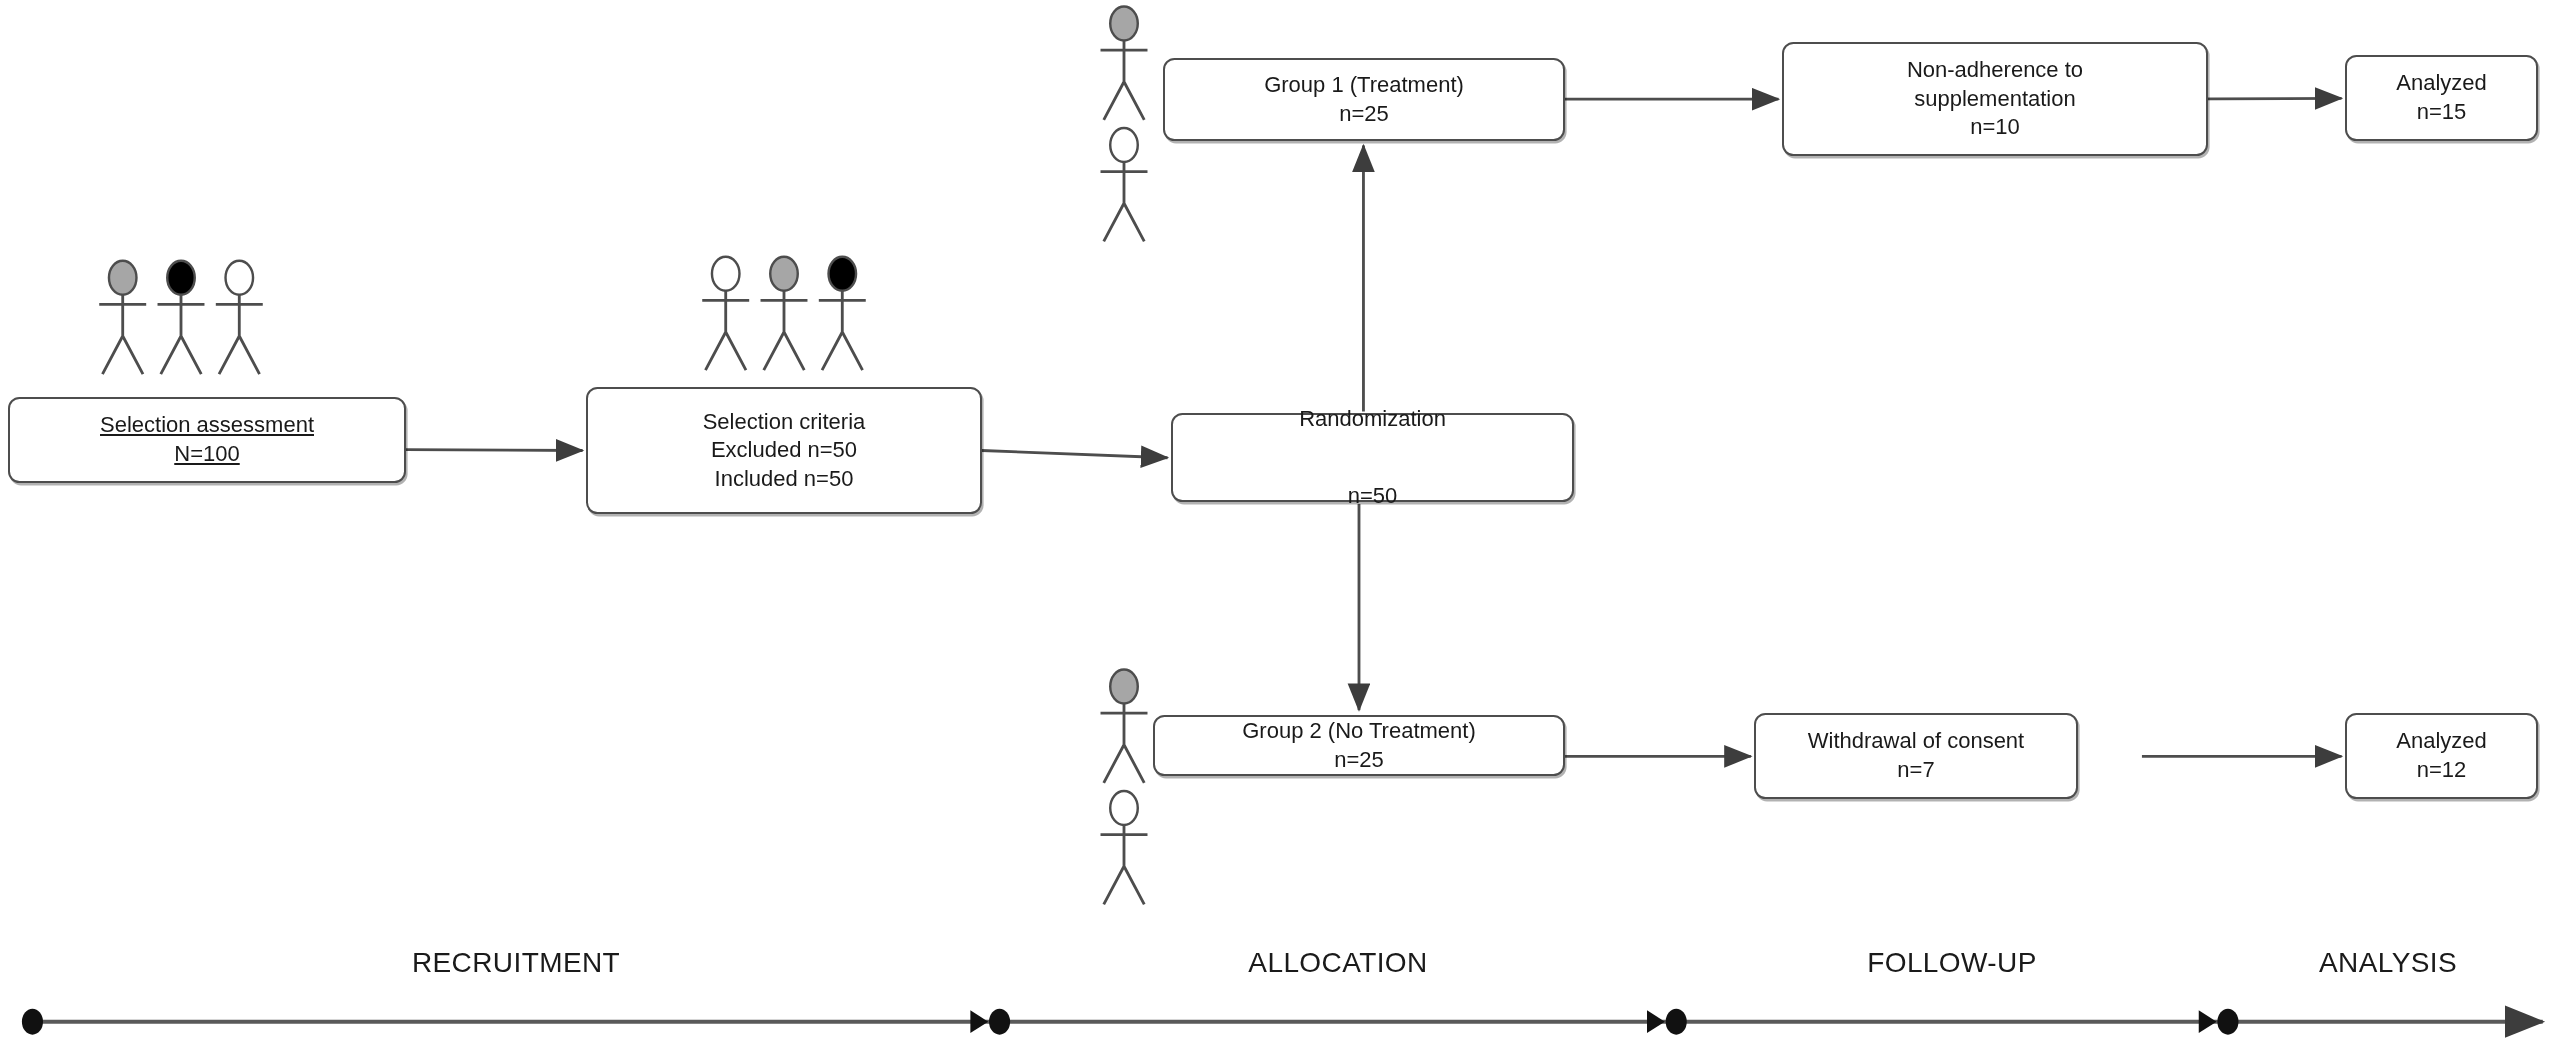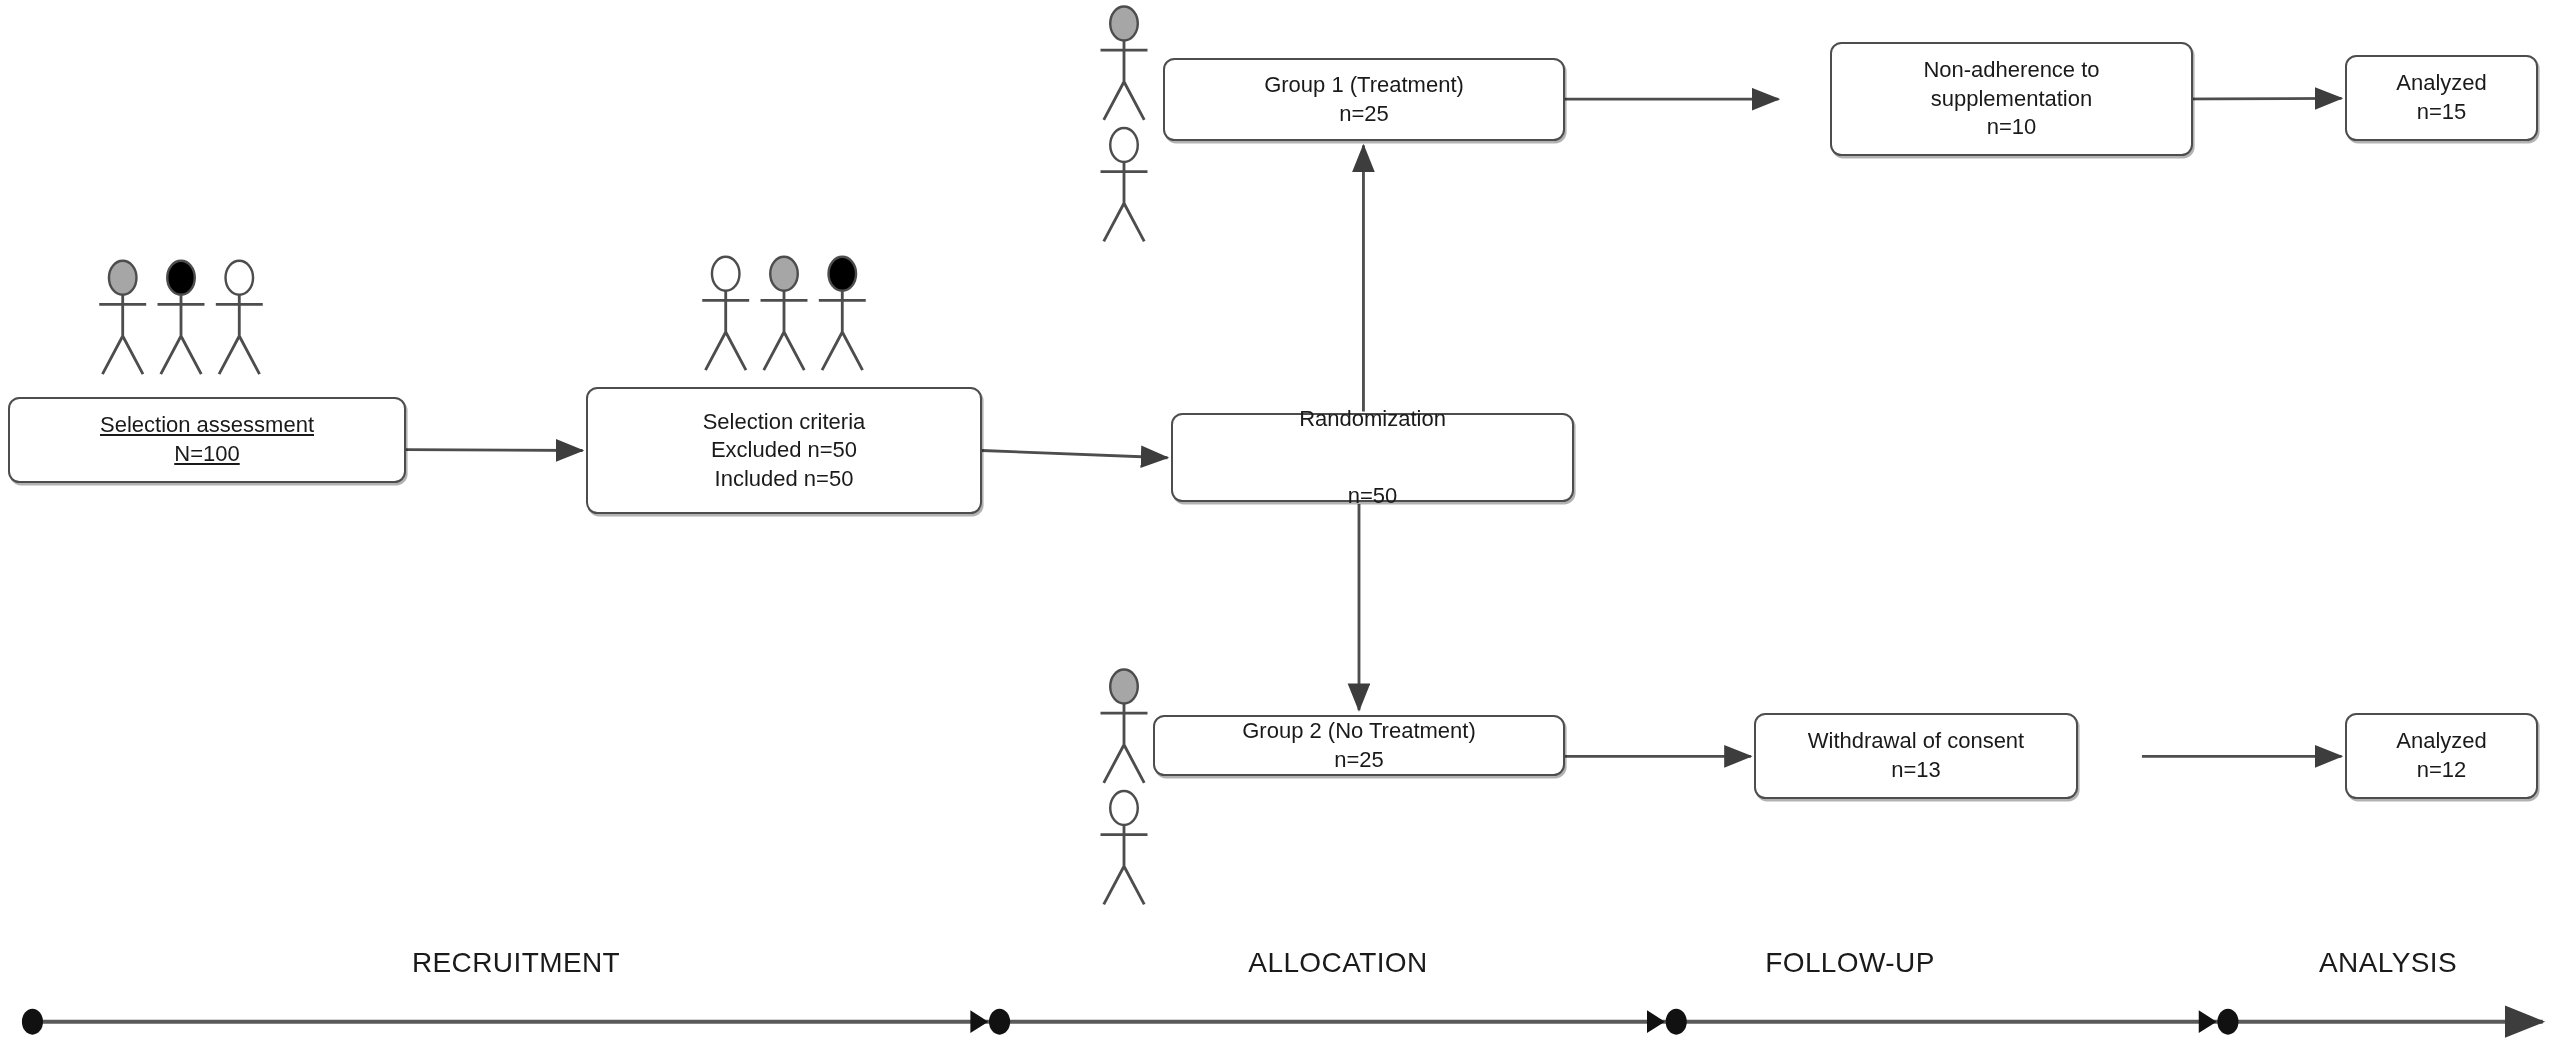--- a/index.html
+++ b/index.html
@@ -103,36 +103,36 @@
         <span class="ln">Included n=50</span>
       </div>
       <div class="node" style="left: 1171px; top: 413px; width: 403px; height: 89px; gap: 48px;">
         <span class="ln">Randomization</span>
         <span class="ln">n=50</span>
       </div>
       <div class="node" style="left: 1163px; top: 58px; width: 402px; height: 83px;">
         <span class="ln">Group 1 (Treatment)</span>
         <span class="ln">n=25</span>
       </div>
-      <div class="node" style="left: 1782px; top: 42px; width: 363px; height: 114px; margin-left: 48px;">
+      <div class="node" style="left: 1782px; top: 42px; width: 426px; height: 114px;">
         <span class="ln">Non-adherence to</span>
         <span class="ln">supplementation</span>
         <span class="ln">n=10</span>
       </div>
       <div class="node" style="left: 2345px; top: 55px; width: 193px; height: 86px;">
         <span class="ln">Analyzed</span>
         <span class="ln">n=15</span>
       </div>
       <div class="node" style="left: 1153px; top: 715px; width: 412px; height: 61px;">
         <span class="ln">Group 2 (No Treatment)</span>
         <span class="ln">n=25</span>
       </div>
       <div class="node" style="left: 1754px; top: 713px; width: 324px; height: 86px;">
         <span class="ln">Withdrawal of consent</span>
-        <span class="ln">n=13</span>
+        <span class="ln">n=7</span>
       </div>
       <div class="node" style="left: 2345px; top: 713px; width: 193px; height: 86px;">
         <span class="ln">Analyzed</span>
         <span class="ln">n=12</span>
       </div>
     </div>
   <div id="figure-layer">
       <div class="figgroup" style="left: 96px; top: 258px; width: 170px; height: 122px;"><svg width="170" height="122" viewBox="0 0 210 150">
           <g transform="translate(0,0)">
             <ellipse cx="33" cy="24" rx="17" ry="21" fill="#a6a6a6" stroke="#4d4d4d" stroke-width="3"></ellipse>
@@ -178,18 +178,18 @@
           </g>
           <g transform="translate(0,150)">
             <ellipse cx="33" cy="24" rx="17" ry="21" fill="#ffffff" stroke="#4d4d4d" stroke-width="3"></ellipse>
             <path d="M33,45 L33,96 M4,57 L62,57 M33,96 L8,143 M33,96 L58,143" stroke="#4d4d4d" stroke-width="3.5" fill="none" stroke-linecap="butt"></path>
           </g>
         </svg></div>
     </div>
   <div id="phase-layer">
       <div class="phase-label" style="left: 516px; top: 947px;">RECRUITMENT</div>
       <div class="phase-label" style="left: 1338px; top: 947px;">ALLOCATION</div>
-      <div class="phase-label" style="left: 1850px; top: 947px;">FOLLOW-UP</div>
+      <div class="phase-label" style="left: 1952px; top: 947px;">FOLLOW-UP</div>
       <div class="phase-label" style="left: 2388px; top: 947px;">ANALYSIS</div>
     </div>
 
 </div>
 
 
 </body></html>

